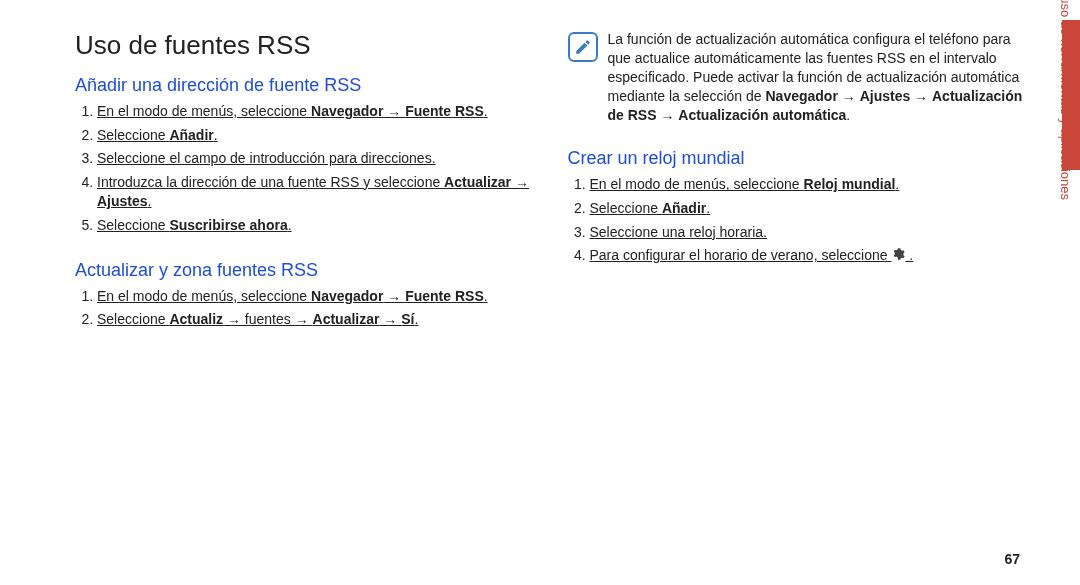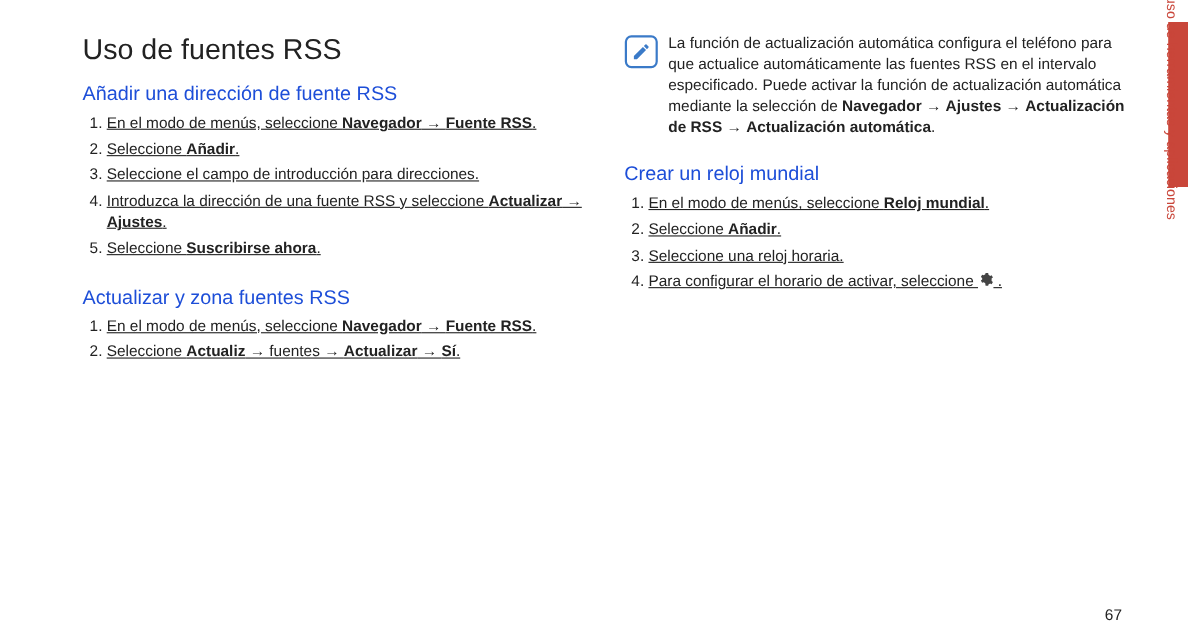--- a/index.html
+++ b/index.html
@@ -97,20 +97,21 @@
       transform: rotate(90deg) translateY(-100%);
       color: #c9463a;
       font-size: 13px;
       white-space: nowrap;
     }
     .pagenum {
       position: absolute;
       bottom: 18px;
       right: 60px;
       font-size: 14px;
+      font-weight: bold;
     }
     .gear-icon {
       display: inline-block;
       vertical-align: middle;
     }
   </style>
 </head>
 <body>
 
 <div class="page">
@@ -145,21 +146,21 @@
         <span>La función de actualización automática configura el teléfono para que actualice automáticamente las fuentes RSS en el intervalo especificado. Puede activar la función de actualización automática mediante la selección de </span><b>Navegador</b><span> → </span><b>Ajustes</b><span> → </span><b>Actualización de RSS</b><span> → </span><b>Actualización automática</b><span>.</span>
       </div>
     </div>
 
 
     <h2 class="blue">Crear un reloj mundial</h2>
     <ol>
       <li><span>En el modo de menús, seleccione </span><b>Reloj mundial</b><span>.</span></li>
       <li><span>Seleccione </span><b>Añadir</b><span>.</span></li>
       <li><span>Seleccione una reloj horaria.</span></li>
-      <li><span>Para configurar el horario de activar, seleccione </span><span class="gear-icon"><svg width="14" height="14" viewBox="0 0 24 24" fill="#444">
+      <li><span>Para configurar el horario de verano, seleccione </span><span class="gear-icon"><svg width="14" height="14" viewBox="0 0 24 24" fill="#444">
               <path d="M12 8a4 4 0 1 0 0 8 4 4 0 0 0 0-8zm9.4 4a7.9 7.9 0 0 0-.1-1.3l2.1-1.6-2-3.5-2.5 1a8 8 0 0 0-2.2-1.3L16 2h-4l-.7 2.3a8 8 0 0 0-2.2 1.3l-2.5-1-2 3.5 2.1 1.6a7.9 7.9 0 0 0 0 2.6l-2.1 1.6 2 3.5 2.5-1a8 8 0 0 0 2.2 1.3L12 22h4l.7-2.3a8 8 0 0 0 2.2-1.3l2.5 1 2-3.5-2.1-1.6c.1-.4.1-.9.1-1.3z"></path>
             </svg></span><span> .</span></li>
     </ol>
   </div>
 </div>
 
 <div class="side-tab">
   <div class="tab-top"></div>
   <div class="tab-bottom"></div>
 </div>

